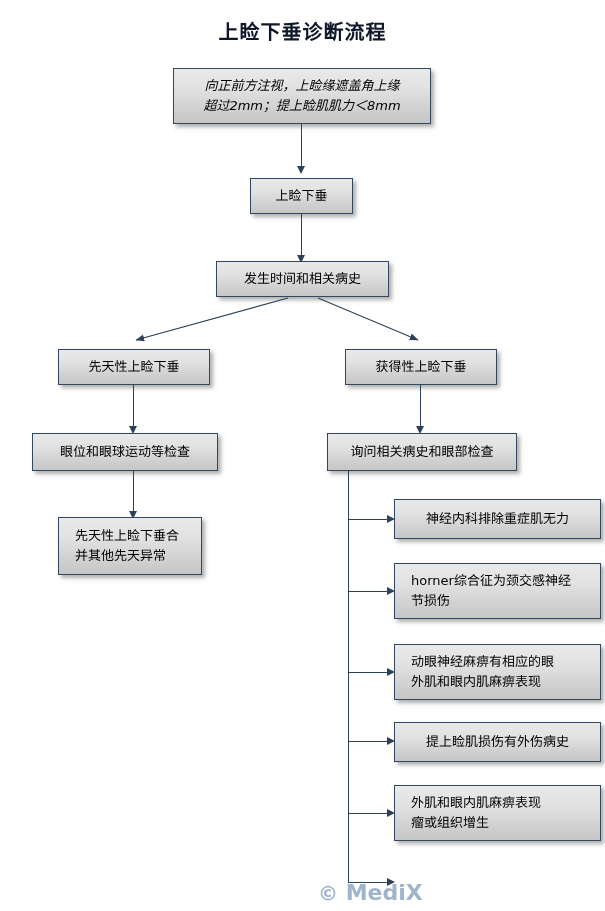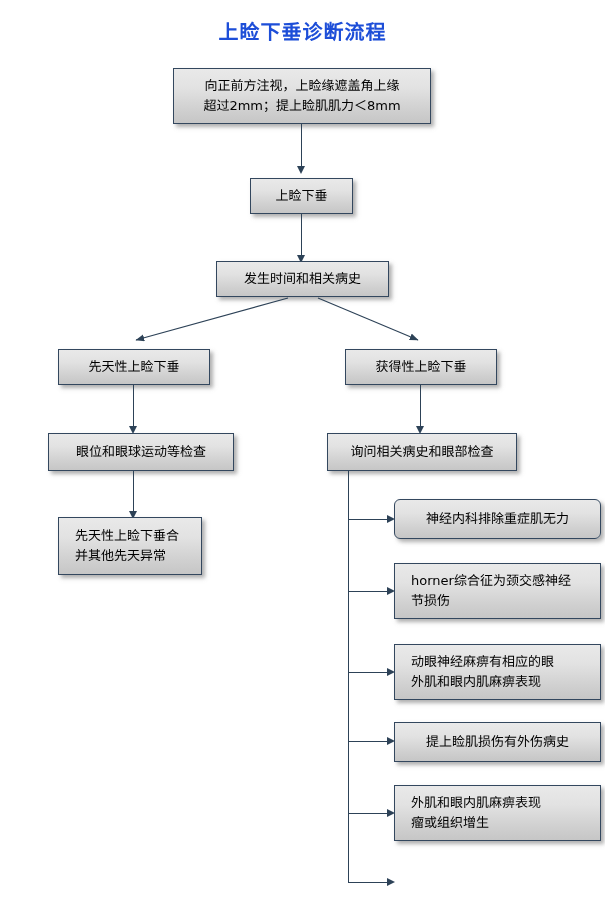--- a/index.html
+++ b/index.html
@@ -22,21 +22,21 @@
 
   
   .chart-title {
     position: absolute;
     left: 0;
     top: 16px;
     width: 605px;
     text-align: center;
     font-size: 20px;
     font-weight: bold;
-    color: #1d4ed8;
+    color: #0f172a;
     letter-spacing: 1px;
     font-family: "DejaVu Sans", "Liberation Sans", sans-serif;
   }
 
   
   .node {
     position: absolute;
     box-sizing: border-box;
     border: 1px solid #33475e;
     background: linear-gradient(to bottom, #e9e9e9 0%, #e2e2e2 35%, #d0d0d0 75%, #c6c6c6 100%);
@@ -102,21 +102,21 @@
   }
   .watermark .c-mark { font-size: 20px; }
 </style>
 </head>
 <body>
 
 <div id="canvas">
 
   <div class="chart-title">上睑下垂诊断流程</div>
 
-  <div class="node" style="left:173px; top:68px; width:258px; height:56px;">
+  <div class="node" style="left:173px; top:68px; width:258px; height:56px;font-style:italic;">
     <span class="txt">向正前方注视，上睑缘遮盖角上缘
 超过2mm；提上睑肌肌力＜8mm</span>
   </div>
 
   <div class="line-v" style="left:301px; top:124px; height:44px;"></div>
   <div class="arrow-down" style="left:297px; top:166px;"></div>
 
   <div class="node" style="left:250px; top:178px; width:103px; height:36px;">
     <span class="txt">上睑下垂</span>
   </div>
@@ -145,21 +145,21 @@
   <div class="node" style="left:58px; top:349px; width:152px; height:36px;">
     <span class="txt">先天性上睑下垂</span>
   </div>
 
   <div class="line-v" style="left:133px; top:385px; height:43px;"></div>
   <div class="arrow-down" style="left:129px; top:426px;"></div>
 
   <div class="line-v" style="left:420px; top:385px; height:43px;"></div>
   <div class="arrow-down" style="left:416px; top:426px;"></div>
 
-  <div class="node" style="left:48px; top:433px; width:186px; height:38px;">
+  <div class="node" style="left:32px; top:433px; width:186px; height:38px;">
     <span class="txt">眼位和眼球运动等检查</span>
   </div>
 
   <div class="node" style="left:327px; top:433px; width:190px; height:38px;">
     <span class="txt">询问相关病史和眼部检查</span>
   </div>
 
   <div class="line-v" style="left:133px; top:471px; height:42px;"></div>
   <div class="arrow-down" style="left:129px; top:511px;"></div>
 
@@ -181,21 +181,21 @@
 
   <div class="line-h" style="left:348px; top:741px; width:43px;"></div>
   <div class="arrow-right" style="left:387px; top:737px;"></div>
 
   <div class="line-h" style="left:348px; top:813px; width:43px;"></div>
   <div class="arrow-right" style="left:387px; top:809px;"></div>
 
   <div class="line-h" style="left:348px; top:882px; width:43px;"></div>
   <div class="arrow-right" style="left:387px; top:878px;"></div>
 
-  <div class="node" style="left:394px; top:499px; width:207px; height:40px;border-radius:6px;">
+  <div class="node" style="left:394px; top:499px; width:207px; height:40px;">
     <span class="txt">神经内科排除重症肌无力</span>
   </div>
 
   <div class="node left-text" style="left:394px; top:563px; width:207px; height:56px;">
     <span class="txt">horner综合征为颈交感神经
 节损伤</span>
   </div>
 
   <div class="node left-text" style="left:394px; top:644px; width:207px; height:56px;">
     <span class="txt">动眼神经麻痹有相应的眼
@@ -205,14 +205,18 @@
   <div class="node" style="left:394px; top:722px; width:207px; height:40px;text-align:right;">
     <span class="txt">提上睑肌损伤有外伤病史</span>
   </div>
 
   <div class="node left-text" style="left:394px; top:785px; width:207px; height:56px;">
     <span class="txt">外肌和眼内肌麻痹表现
 瘤或组织增生</span>
   </div>
 
 
+  <div class="watermark">
+    <span class="c-mark">©</span>
+    <span>MediX</span>
+  </div>
 
 </div>
 
 </body></html>

